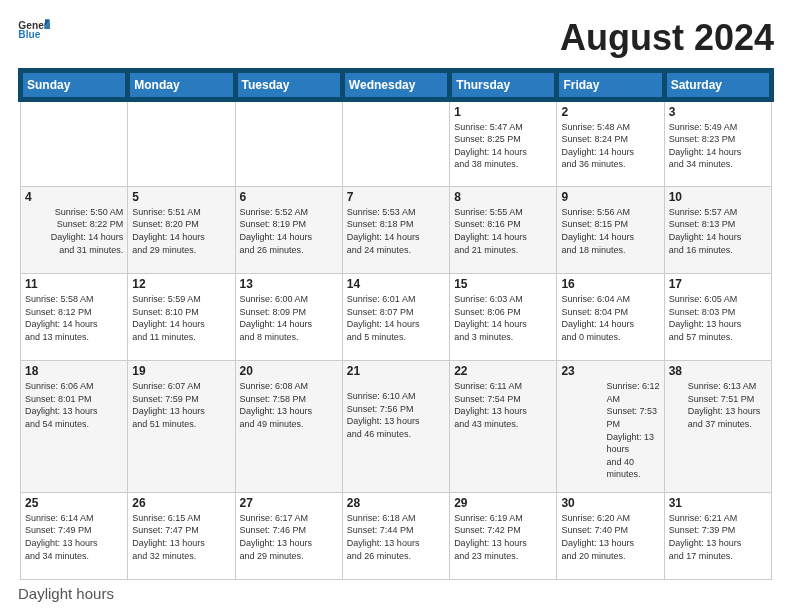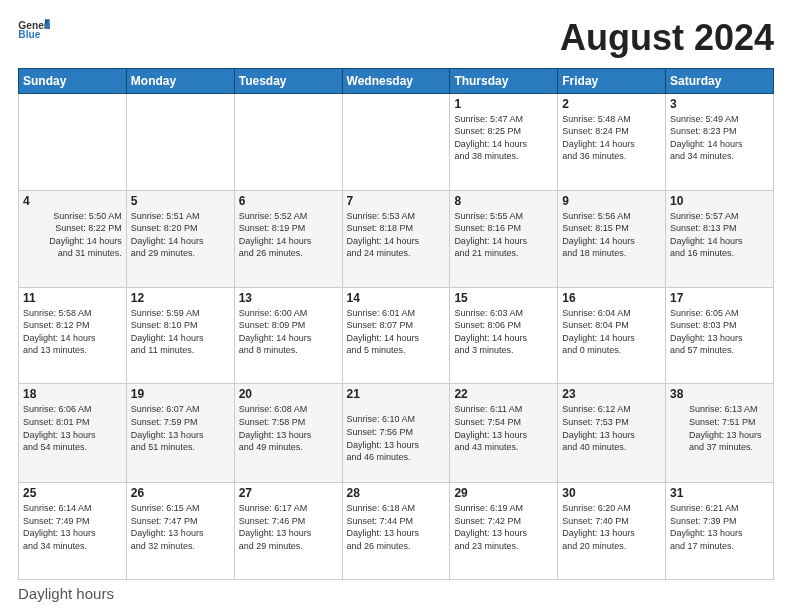--- a/index.html
+++ b/index.html
@@ -54,21 +54,21 @@
       width: 100%;
       table-layout: fixed;
     }
     .calendar thead tr th {
       background: #2a7abf;
       color: #fff;
       font-size: 12px;
       font-weight: bold;
       padding: 5px 4px;
       text-align: left;
-      border: 1px solid #0c4a6e;
+      border: 5px solid #0c4a6e;
     }
     .calendar tbody tr td {
       border: 1px solid #ccc;
       vertical-align: top;
       padding: 3px 4px;
       font-size: 9.5px;
       color: #222;
       height: 82px;
     }
     .calendar tbody tr:nth-child(even) td {
@@ -296,21 +296,21 @@
           </td>
           <td>
             <span class="day-num">22</span>
             <div class="day-info" style="white-space: pre-line;">Sunrise: 6:11 AM
 Sunset: 7:54 PM
 Daylight: 13 hours
 and 43 minutes.</div>
           </td>
           <td>
             <span class="day-num">23</span>
-            <div class="day-info" style="white-space: pre-line;">Sunrise: 6:12 AM
+            <div class="day-info" style="white-space: pre-line; margin-left: 45px;">Sunrise: 6:12 AM
 Sunset: 7:53 PM
 Daylight: 13 hours
 and 40 minutes.</div>
           </td>
           <td>
             <span class="day-num">38</span>
             <div class="day-info" style="white-space: pre-line; margin-left: 19px;">Sunrise: 6:13 AM
 Sunset: 7:51 PM
 Daylight: 13 hours
 and 37 minutes.</div>

